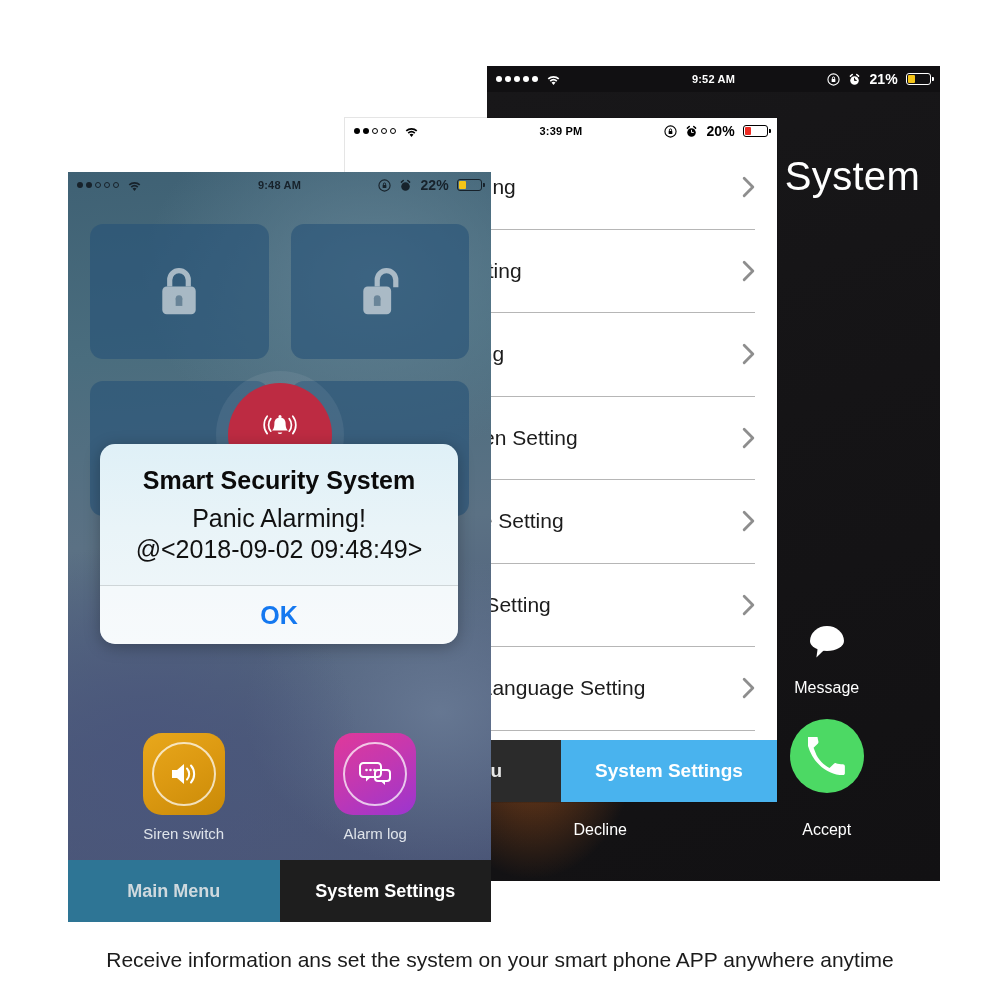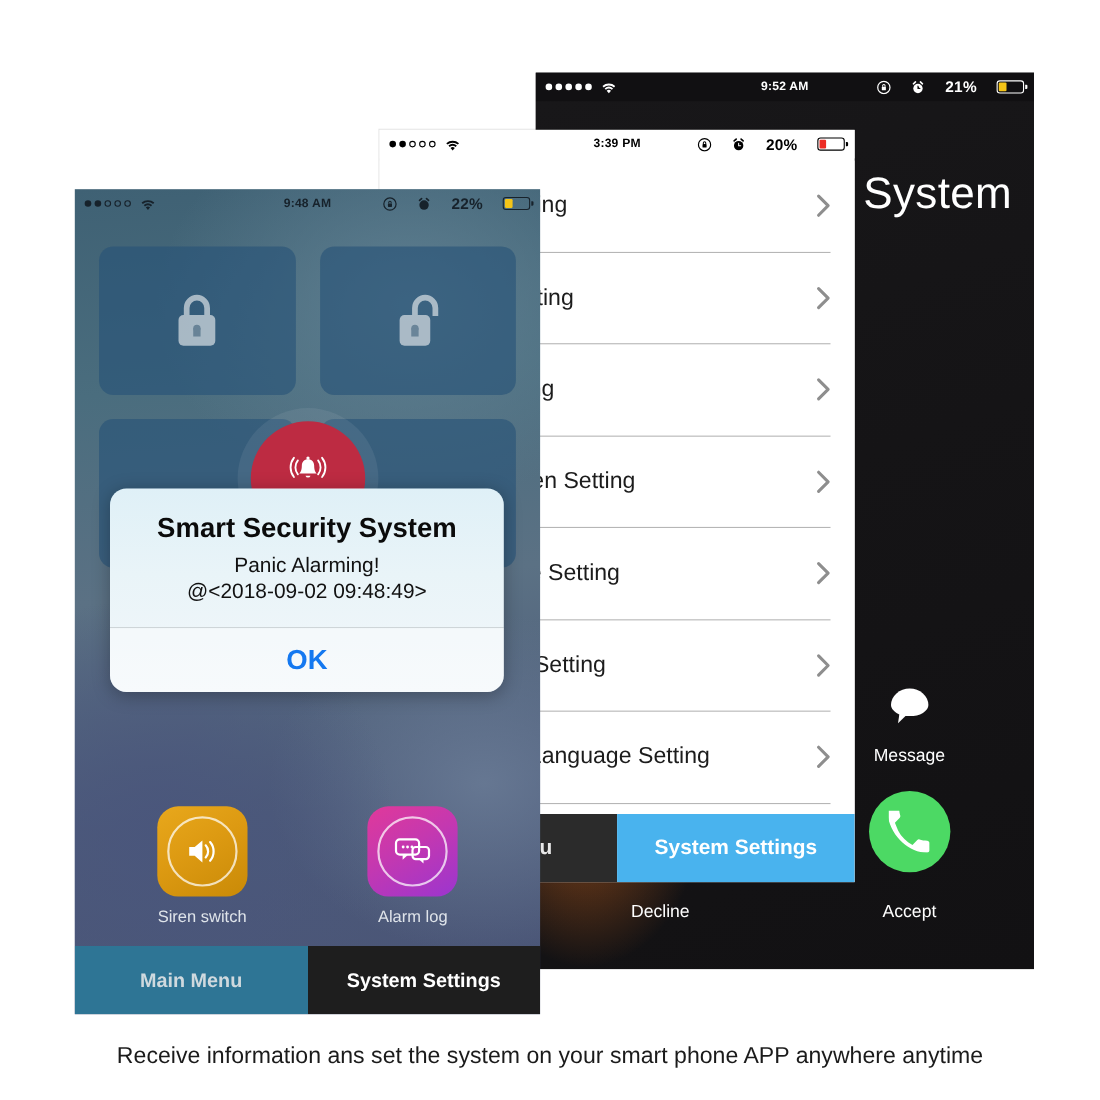--- a/index.html
+++ b/index.html
@@ -46,21 +46,21 @@
     left: 0; right: 0;
     text-align: center;
     font-size: 11px;
     font-weight: bold;
     pointer-events: none;
   }
   .sb-right {
     margin-left: auto;
     display: flex;
     align-items: center;
-    gap: 18px;
+    gap: 8px;
     font-size: 14px;
     font-weight: bold;
     z-index: 2;
   }
   .batt {
     width: 25px; height: 12px;
     border: 1.4px solid currentColor;
     border-radius: 3px;
     position: relative;
     box-sizing: border-box;
@@ -308,21 +308,21 @@
     z-index: 5;
   }
   .alert-body { padding: 22px 16px 20px; text-align: center; }
   .alert-title {
     font-size: 25px;
     font-weight: bold;
     color: #0b0b0b;
     margin-bottom: 8px;
   }
   .alert-msg {
-    font-size: 19px;
+    font-size: 25px;
     color: #111;
     line-height: 1.24;
   }
   .alert-sep { height: 1px; background: rgba(0,0,0,.13); }
   .alert-ok {
     height: 58px;
     display: flex;
     align-items: center;
     justify-content: center;
     font-size: 25px;

